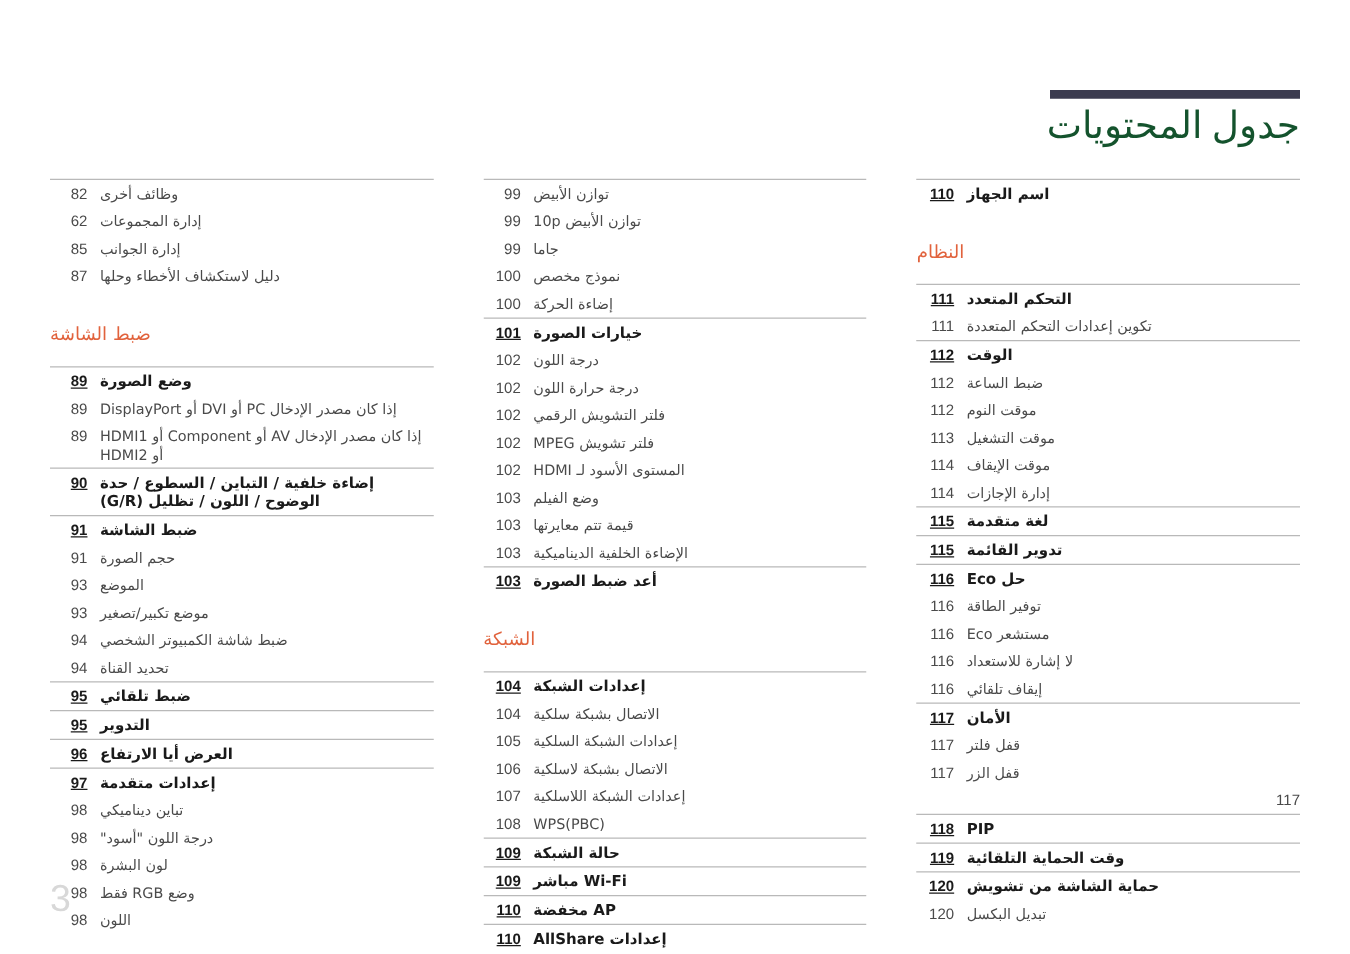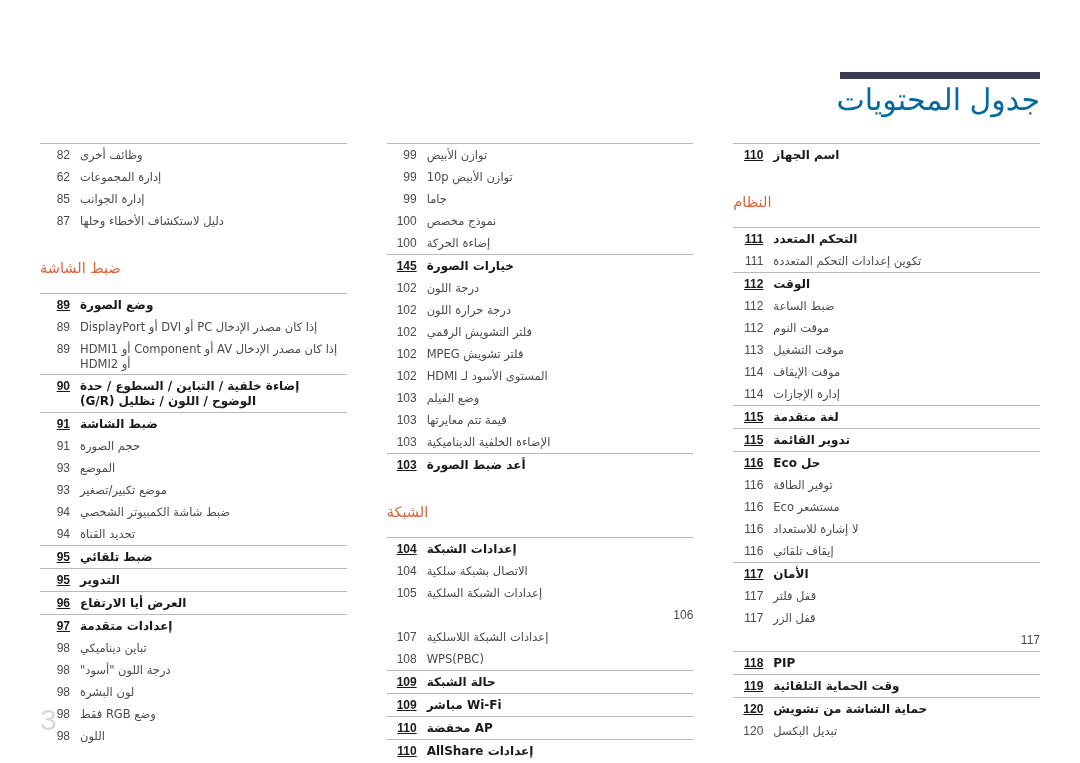--- a/index.html
+++ b/index.html
@@ -29,24 +29,24 @@
     top: 72px;
     right: 40px;
     width: 200px;
     height: 7px;
     background: #3b3b4f;
   }
   .page-title {
     position: absolute;
     top: 82px;
     right: 40px;
-    font-family: Liberation Sans, sans-serif;
+    font-family: Liberation Serif, serif;
     font-size: 30px;
     font-weight: 400;
-    color: #0369a1;
+    color: #14532d;
     letter-spacing: 0;
     direction: rtl;
     white-space: nowrap;
   }
 
   
   .columns {
     position: absolute;
     top: 143px;
     right: 40px;
@@ -284,21 +284,21 @@
           <span class="pagenum">100</span>
         </div>
         <div class="toc-row lvl2">
           <span class="label">إضاءة الحركة</span>
           <span class="pagenum">100</span>
         </div>
       </div>
       <div class="toc-group">
         <div class="toc-row lvl1">
           <span class="label">خيارات الصورة</span>
-          <span class="pagenum">145</span>
+          <span class="pagenum">101</span>
         </div>
         <div class="toc-row lvl2">
           <span class="label">درجة اللون</span>
           <span class="pagenum">102</span>
         </div>
         <div class="toc-row lvl2">
           <span class="label">درجة حرارة اللون</span>
           <span class="pagenum">102</span>
         </div>
         <div class="toc-row lvl2">
@@ -340,20 +340,21 @@
         </div>
         <div class="toc-row lvl2">
           <span class="label">الاتصال بشبكة سلكية</span>
           <span class="pagenum">104</span>
         </div>
         <div class="toc-row lvl2">
           <span class="label">إعدادات الشبكة السلكية</span>
           <span class="pagenum">105</span>
         </div>
         <div class="toc-row lvl2">
+          <span class="label">الاتصال بشبكة لاسلكية</span>
           <span class="pagenum">106</span>
         </div>
         <div class="toc-row lvl2">
           <span class="label">إعدادات الشبكة اللاسلكية</span>
           <span class="pagenum">107</span>
         </div>
         <div class="toc-row lvl2">
           <span class="label">WPS(PBC)</span>
           <span class="pagenum">108</span>
         </div>

